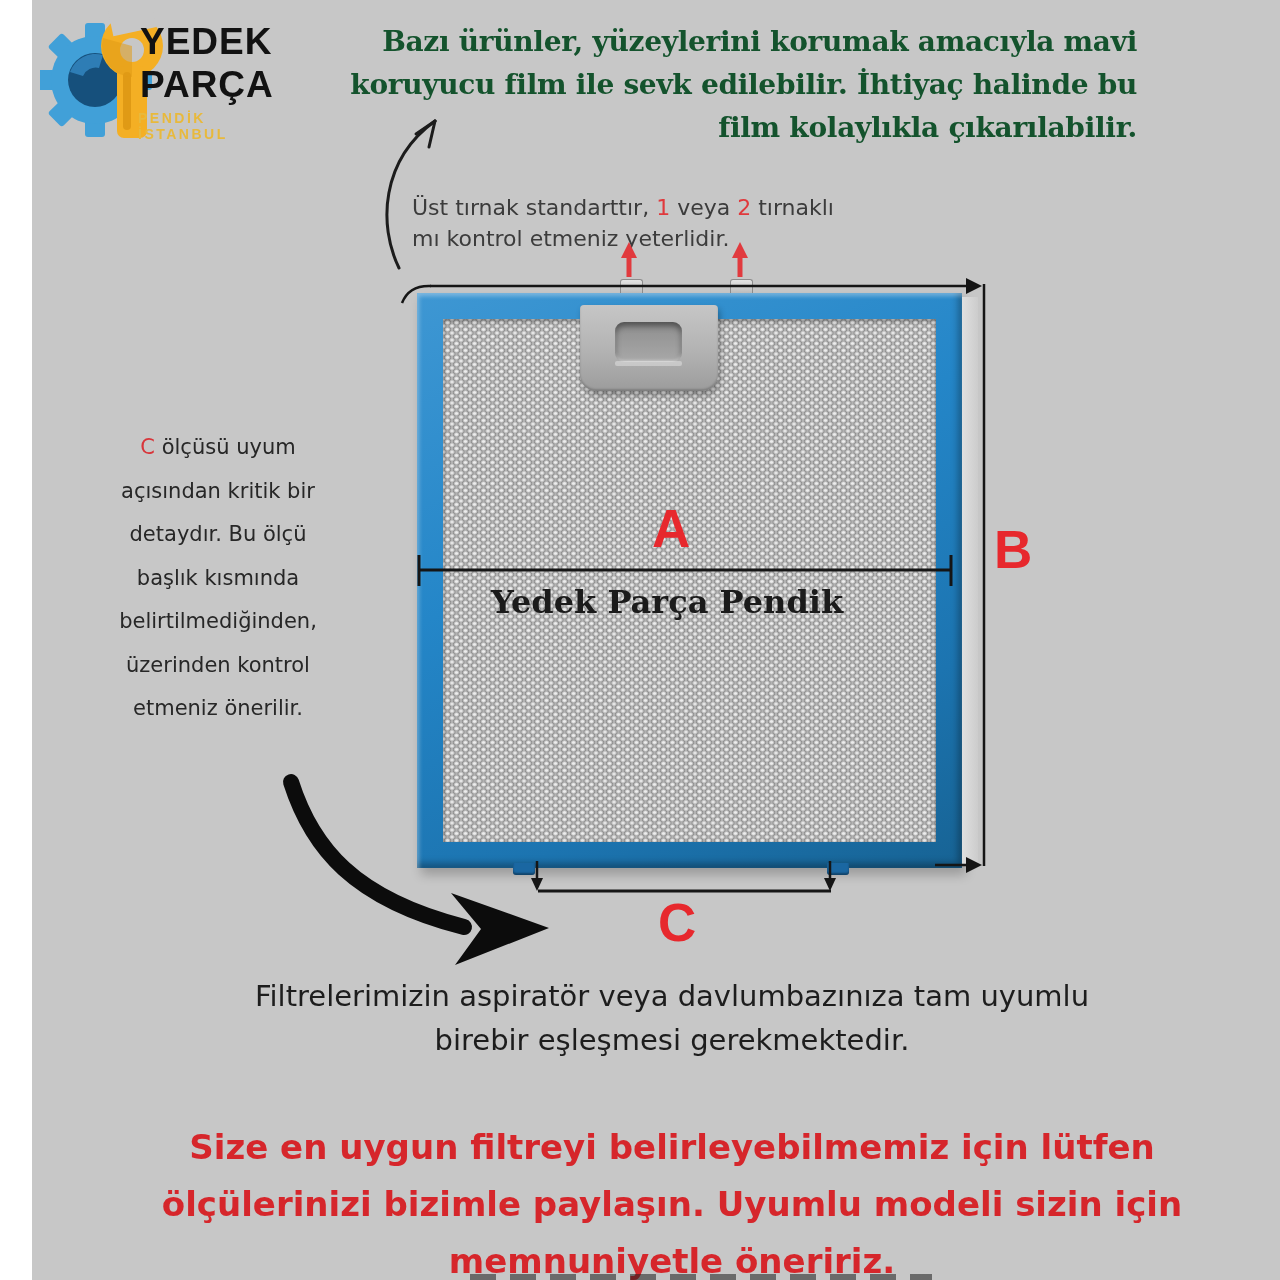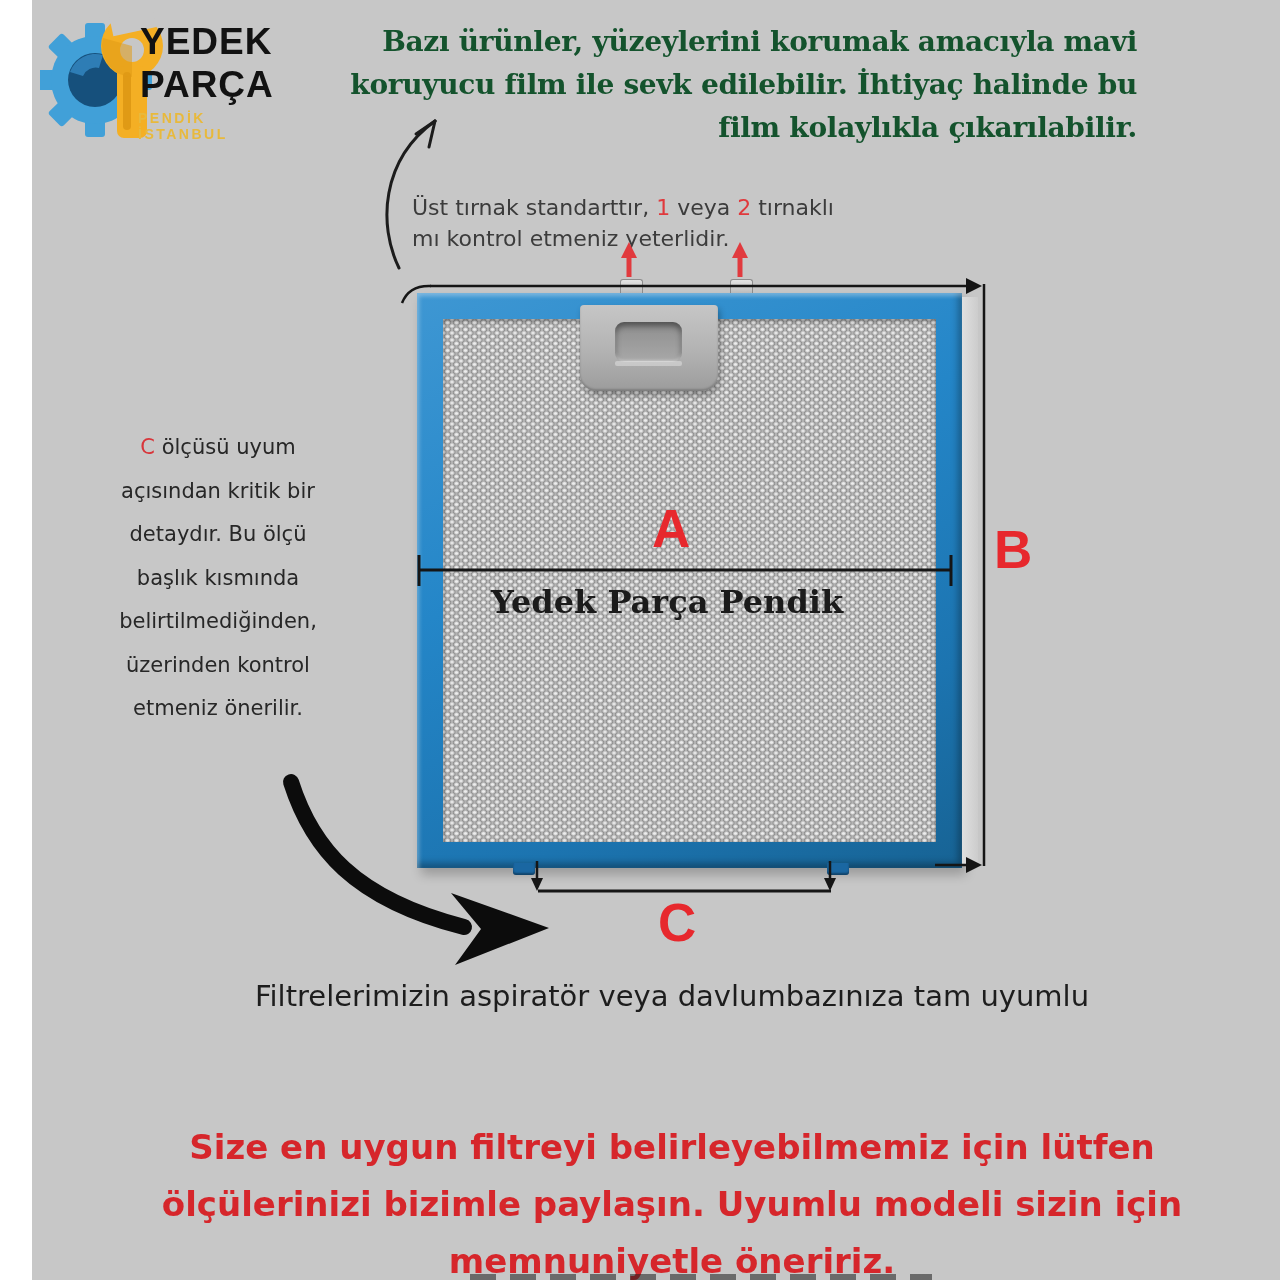--- a/index.html
+++ b/index.html
@@ -200,20 +200,21 @@
     </g>
 
     <g>
       <path d="M 259 782 C 280 848 322 899 432 927" stroke="#0c0c0c" stroke-width="16" fill="none" stroke-linecap="round"></path>
       <polygon points="419,893 517,928 423,965 449,929" fill="#0c0c0c"></polygon>
     </g>
   </svg>
 
   <div class="fit-note">
     <div>Filtrelerimizin aspiratör veya davlumbazınıza tam uyumlu</div>
+    <div>birebir eşleşmesi gerekmektedir.</div>
   </div>
 
   <div class="cta">
     <div>Size en uygun filtreyi belirleyebilmemiz için lütfen</div>
     <div>ölçülerinizi bizimle paylaşın. Uyumlu modeli sizin için</div>
     <div>memnuniyetle öneririz.</div>
   </div>
 
   <div class="remnant"></div>
 

